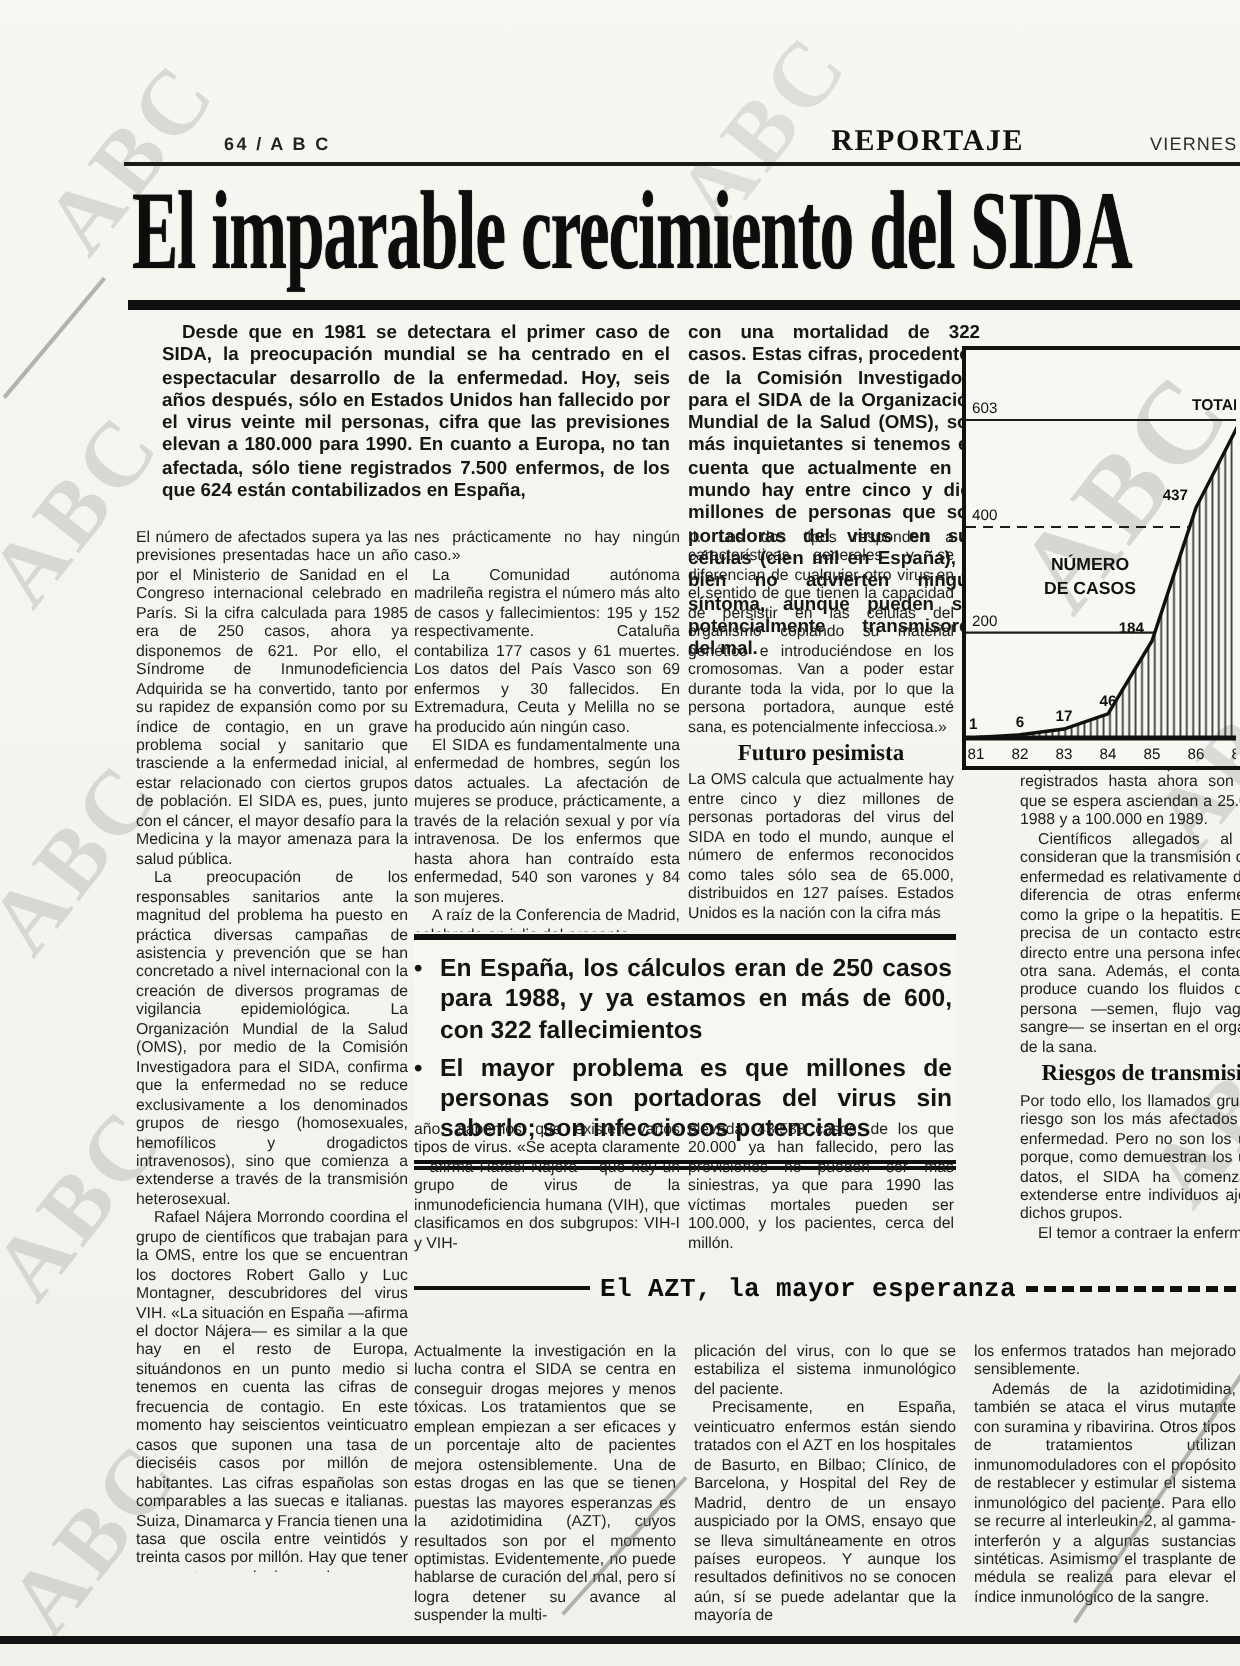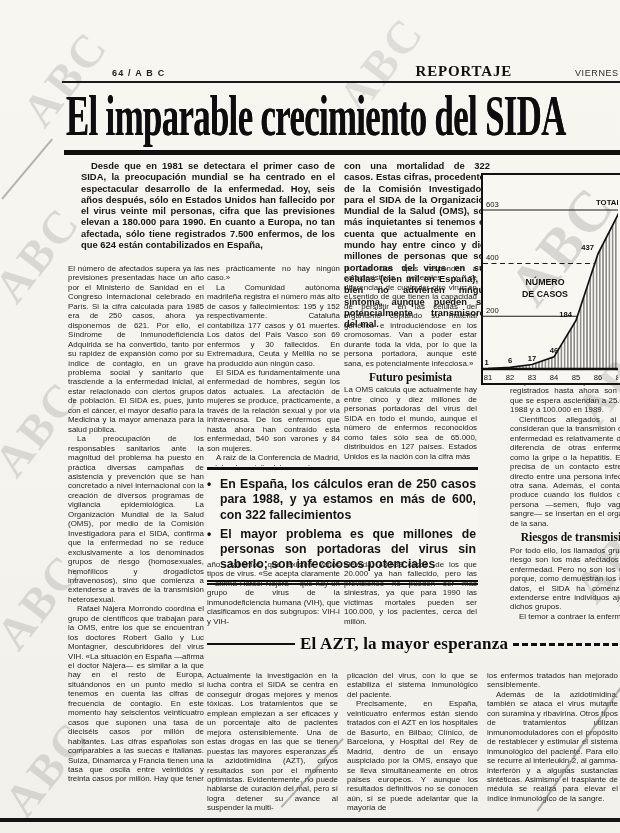--- a/index.html
+++ b/index.html
@@ -54,21 +54,21 @@
   .quote-box{position:absolute;left:207px;top:467px;width:271px;box-sizing:border-box;
              border-top:3px solid #0f0f0f;border-bottom:5px double #0f0f0f;padding:7px 2px 7px 0;background:rgba(250,249,244,.6);}
   .quote-item{display:flex;font-weight:bold;font-size:12.3px;line-height:15.3px;text-align:justify;color:#141414;margin:0 0 4px;}
   .quote-item:last-child{margin-bottom:0;}
   .bullet{flex:0 0 13px;font-size:12px;}
   .qtext{flex:1;}
   
   .azt{position:absolute;left:207px;top:633px;width:411px;}
   .azt-head{display:flex;align-items:center;height:22px;}
   .l-solid{width:88px;height:2px;background:#101010;}
-  .azt-title{margin:0 5px;font-family:Liberation Serif, serif;font-weight:bold;font-size:17px;
+  .azt-title{margin:0 5px;font-family:Liberation Mono, monospace;font-weight:bold;font-size:13px;
              letter-spacing:.2px;white-space:nowrap;color:#0d0d0d;}
   .l-dash{flex:1;height:0;border-top:3px dashed #101010;}
   .azt-cols{display:flex;gap:1px;margin-top:16px;justify-content:space-between;}
   .acol{position:static;flex:0 0 131px;height:158px;}
   .bottom-rule{position:absolute;left:0;top:818px;width:620px;height:4px;background:#131313;}
 </style>
 </head>
 <body>
 
 <div class="page">

